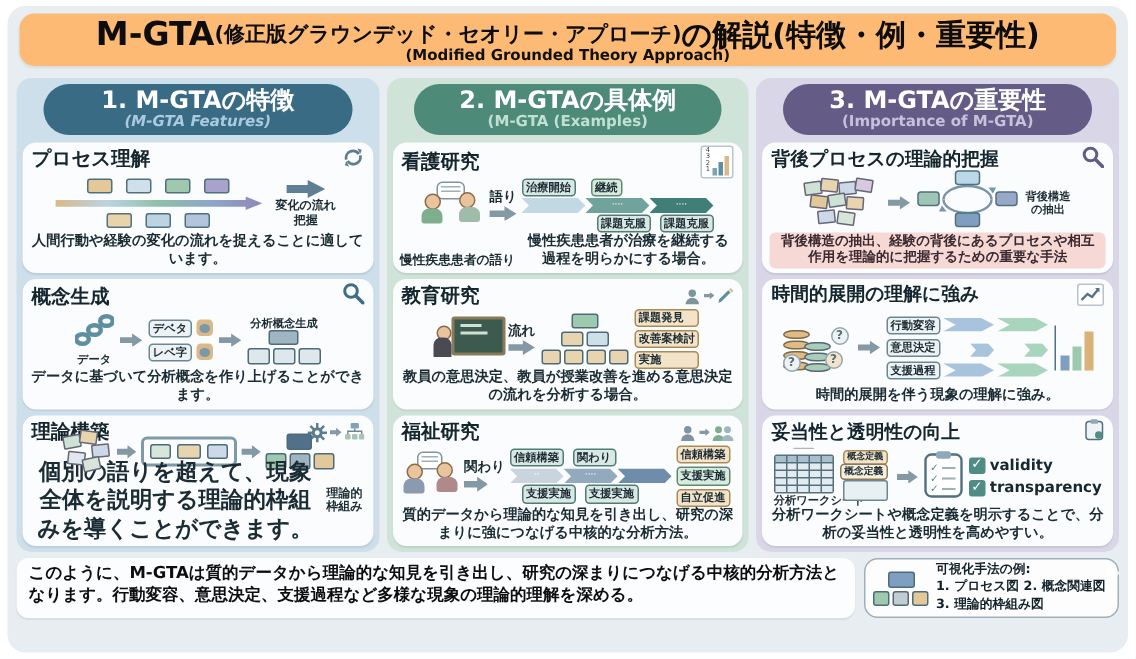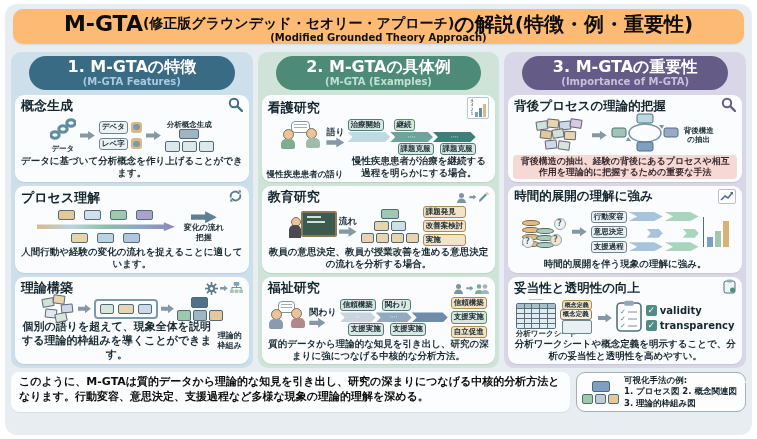--- a/index.html
+++ b/index.html
@@ -20,21 +20,21 @@
   .col{flex:1;border-radius:10px;padding:4px;box-sizing:border-box;display:flex;flex-direction:column;}
   .col1{background:#cddfea;}
   .col2{background:#cfe3d9;}
   .col3{background:#d9d7e7;}
   .col-header{border-radius:24px;text-align:center;color:#fff;padding:2px 0 3px;margin:0 14px 5px;flex:none;}
   .col1 .col-header{background:#3a6b85;}
   .col2 .col-header{background:#4d8a78;}
   .col3 .col-header{background:#645c86;}
   .ch-title{font-size:16px;font-weight:bold;line-height:1.15;}
   .ch-sub{font-size:10px;font-weight:bold;line-height:1;}
-  .col1 .ch-sub{color:#a9cadf;}
+  .col1 .ch-sub{color:#a9cadf;font-style:italic;}
   .col2 .ch-sub{color:#bfe0d2;}
   .col3 .ch-sub{color:#c7c1dc;}
   .card{background:#fafcfd;border-radius:9px;margin-bottom:4px;padding:1px 5px 3px;flex:1;
     display:flex;flex-direction:column;box-shadow:0 1px 1px rgba(0,0,0,.08);min-height:0;}
   .card:last-child{margin-bottom:0;}
   .card-head{display:flex;align-items:center;justify-content:space-between;flex:none;padding:1px 1px 0;}
   .card-title{font-size:13px;font-weight:bold;color:#15262e;white-space:nowrap;}
   .col3 .card-title{font-size:12.5px;}
   .caption{font-size:9px;font-weight:bold;text-align:center;color:#1c2c34;line-height:1.25;margin-top:auto;}
   .diagram{display:flex;align-items:center;justify-content:center;gap:4px;flex:1;min-height:0;}
@@ -103,20 +103,53 @@
   <div class="cols">
 
    <div class="col col1">
     <div class="col-header">
       <div class="ch-title">1. M-GTAの特徴</div>
       <div class="ch-sub">(M-GTA Features)</div>
     </div>
 
     <div class="card">
       <div class="card-head">
+        <span class="card-title">プロセス理解</span>
+        <span><svg width="15" height="14" viewBox="0 0 16 15">
+                  <path d="M3 9a5 5 0 0 1 9-4" fill="none" stroke="#5d7d8d" stroke-width="2"></path>
+                  <path d="M13 6a5 5 0 0 1-9 4" fill="none" stroke="#5d7d8d" stroke-width="2"></path>
+                  <path d="M11 1l3 1-1 3z" fill="#5d7d8d"></path>
+                  <path d="M5 14l-3-1 1-3z" fill="#5d7d8d"></path>
+                </svg></span>
+      </div>
+      <div class="diagram" style="gap:6px">
+        <div style="flex:none">
+          <div class="prow" style="margin-bottom:2px">
+            <i class="pbox" style="background:#e3c89a"></i>
+                  <i class="pbox" style="background:#cfe0ea"></i>
+                  <i class="pbox" style="background:#9fc9ae"></i>
+                  <i class="pbox" style="background:#a9a2cb"></i>
+          </div>
+          <div class="procband"></div>
+          <div class="prow" style="margin-top:2px">
+            <i class="pbox" style="background:#e8d3ab"></i>
+                  <i class="pbox" style="background:#bcd3e2"></i>
+                  <i class="pbox" style="background:#b3c4dd"></i>
+          </div>
+        </div>
+        <div style="flex:none;text-align:center">
+          <div class="barrow" style="width:26px;height:12px;background:#5f7f95;margin:0 auto"></div>
+          <div class="sidelabel" style="font-size:8px;width:46px">変化の流れ把握</div>
+        </div>
+      </div>
+      <div class="caption" style="font-size:9.5px">人間行動や経験の変化の流れを捉えることに適しています。</div>
+    </div>
+
+    <div class="card">
+      <div class="card-head">
         <span class="card-title">概念生成</span>
         <span><svg width="15" height="15" viewBox="0 0 15 15">
                   <circle cx="6" cy="6" r="4.2" fill="none" stroke="#3f6d88" stroke-width="2"></circle>
                   <line x1="9.5" y1="9.5" x2="14" y2="14" stroke="#3f6d88" stroke-width="2.4" stroke-linecap="round"></line>
                 </svg></span>
       </div>
       <div class="diagram">
         <div style="text-align:center;flex:none">
           <span><svg width="26" height="22" viewBox="0 0 26 22">
                     <g fill="none" stroke="#5d8fa0" stroke-width="3">
@@ -149,53 +182,20 @@
             <span class="nbox" style="width:18px;height:8px;background:#9fb6c2"></span>
             <span class="kids">
                     <i class="nbox" style="width:13px;height:9px;background:#dde7ec"></i>
                     <i class="nbox" style="width:13px;height:9px;background:#dde7ec"></i>
                     <i class="nbox" style="width:13px;height:9px;background:#dde7ec"></i>
                   </span>
           </div>
         </div>
       </div>
       <div class="caption" style="font-size:9.5px">データに基づいて分析概念を作り上げることができます。</div>
-    </div>
-
-    <div class="card">
-      <div class="card-head">
-        <span class="card-title">プロセス理解</span>
-        <span><svg width="15" height="14" viewBox="0 0 16 15">
-                  <path d="M3 9a5 5 0 0 1 9-4" fill="none" stroke="#5d7d8d" stroke-width="2"></path>
-                  <path d="M13 6a5 5 0 0 1-9 4" fill="none" stroke="#5d7d8d" stroke-width="2"></path>
-                  <path d="M11 1l3 1-1 3z" fill="#5d7d8d"></path>
-                  <path d="M5 14l-3-1 1-3z" fill="#5d7d8d"></path>
-                </svg></span>
-      </div>
-      <div class="diagram" style="gap:6px">
-        <div style="flex:none">
-          <div class="prow" style="margin-bottom:2px">
-            <i class="pbox" style="background:#e3c89a"></i>
-                  <i class="pbox" style="background:#cfe0ea"></i>
-                  <i class="pbox" style="background:#9fc9ae"></i>
-                  <i class="pbox" style="background:#a9a2cb"></i>
-          </div>
-          <div class="procband"></div>
-          <div class="prow" style="margin-top:2px">
-            <i class="pbox" style="background:#e8d3ab"></i>
-                  <i class="pbox" style="background:#bcd3e2"></i>
-                  <i class="pbox" style="background:#b3c4dd"></i>
-          </div>
-        </div>
-        <div style="flex:none;text-align:center">
-          <div class="barrow" style="width:26px;height:12px;background:#5f7f95;margin:0 auto"></div>
-          <div class="sidelabel" style="font-size:8px;width:46px">変化の流れ把握</div>
-        </div>
-      </div>
-      <div class="caption" style="font-size:9.5px">人間行動や経験の変化の流れを捉えることに適しています。</div>
     </div>
 
     <div class="card">
       <div class="card-head">
         <span class="card-title">理論構築</span>
         <span style="display:inline-flex;align-items:center;gap:2px">
           <svg width="13" height="13" viewBox="0 0 16 16">
                   <g fill="#5d7d8d">
                     <rect x="7" y="0" width="2" height="16"></rect>
                     <rect x="0" y="7" width="16" height="2"></rect>
@@ -233,21 +233,21 @@
         <div class="mtree" style="flex:none">
           <span class="nbox" style="width:15px;height:9px;background:#51718a"></span>
           <span class="kids">
                   <i class="nbox" style="width:12px;height:9px;background:#9fc9ae"></i>
                   <i class="nbox" style="width:12px;height:9px;background:#9fb6c2"></i>
                   <i class="nbox" style="width:12px;height:9px;background:#e3c89a"></i>
                 </span>
         </div>
       </div>
       <div style="display:flex;align-items:center;gap:2px;margin-top:auto">
-        <div class="caption" style="flex:1;margin-top:0;font-size:11px">個別の語りを超えて、現象全体を説明する理論的枠組みを導くことができます。</div>
+        <div class="caption" style="flex:1;margin-top:0;font-size:15px">個別の語りを超えて、現象全体を説明する理論的枠組みを導くことができます。</div>
         <div class="sidelabel" style="width:28px;font-size:8px">理論的枠組み</div>
       </div>
     </div>
    </div>
 
    <div class="col col2">
     <div class="col-header">
       <div class="ch-title">2. M-GTAの具体例</div>
       <div class="ch-sub">(M-GTA (Examples)</div>
     </div>

